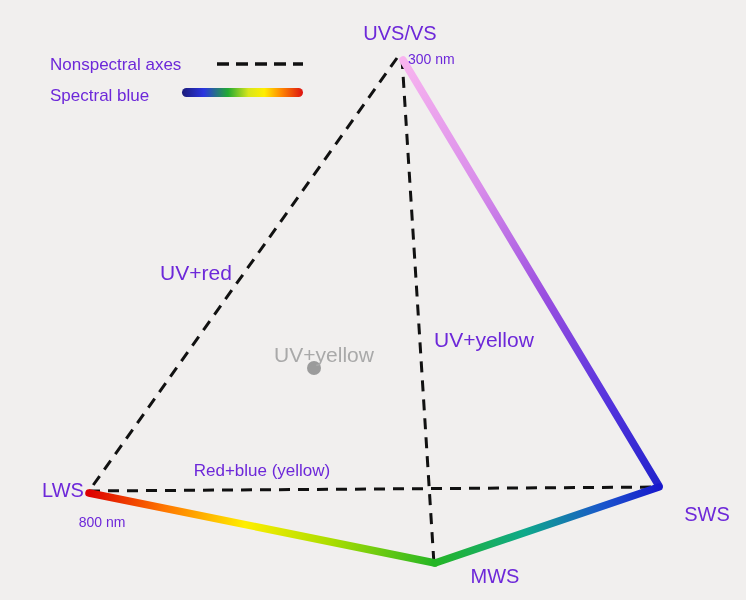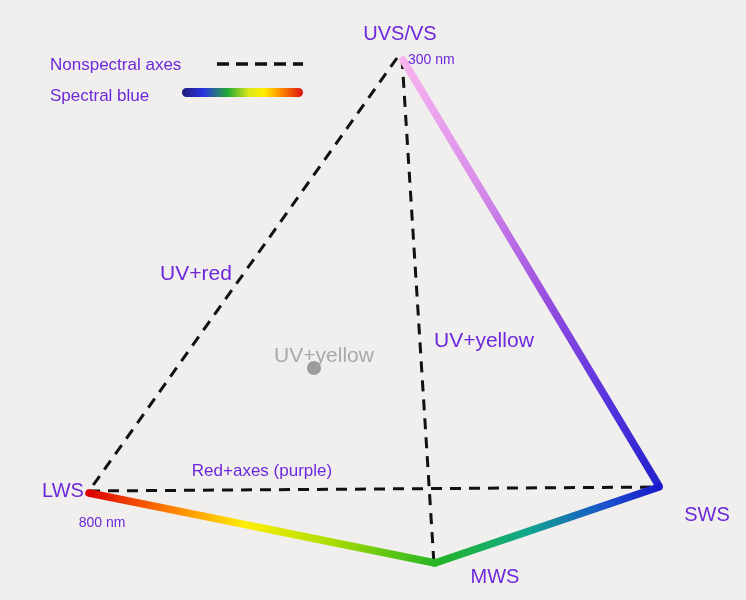--- a/index.html
+++ b/index.html
@@ -97,15 +97,15 @@
   <div class="lbl vertex-lbl centered" style="left:63px; top:490px;">LWS</div>
   <div class="lbl small-lbl centered" style="left:102px; top:522px;">800 nm</div>
 
   <div class="lbl vertex-lbl centered" style="left:707px; top:490px;margin-top:24px;">SWS</div>
 
   <div class="lbl vertex-lbl centered" style="left:483px; top:576px;margin-left:12px;">MWS</div>
 
   <div class="lbl axis-lbl centered" style="left:196px; top:272px;">UV+red</div>
   <div class="lbl axis-lbl gray-lbl centered" style="left:324px; top:354px;">UV+yellow</div>
   <div class="lbl axis-lbl" style="left:434px; top:329px;">UV+yellow</div>
-  <div class="lbl bottom-axis-lbl centered" style="left:262px; top:470px;">Red+axes (purple)</div>
+  <div class="lbl bottom-axis-lbl centered" style="left:262px; top:470px;">Red+blue (yellow)</div>
 
 </div>
 
 </body></html>

